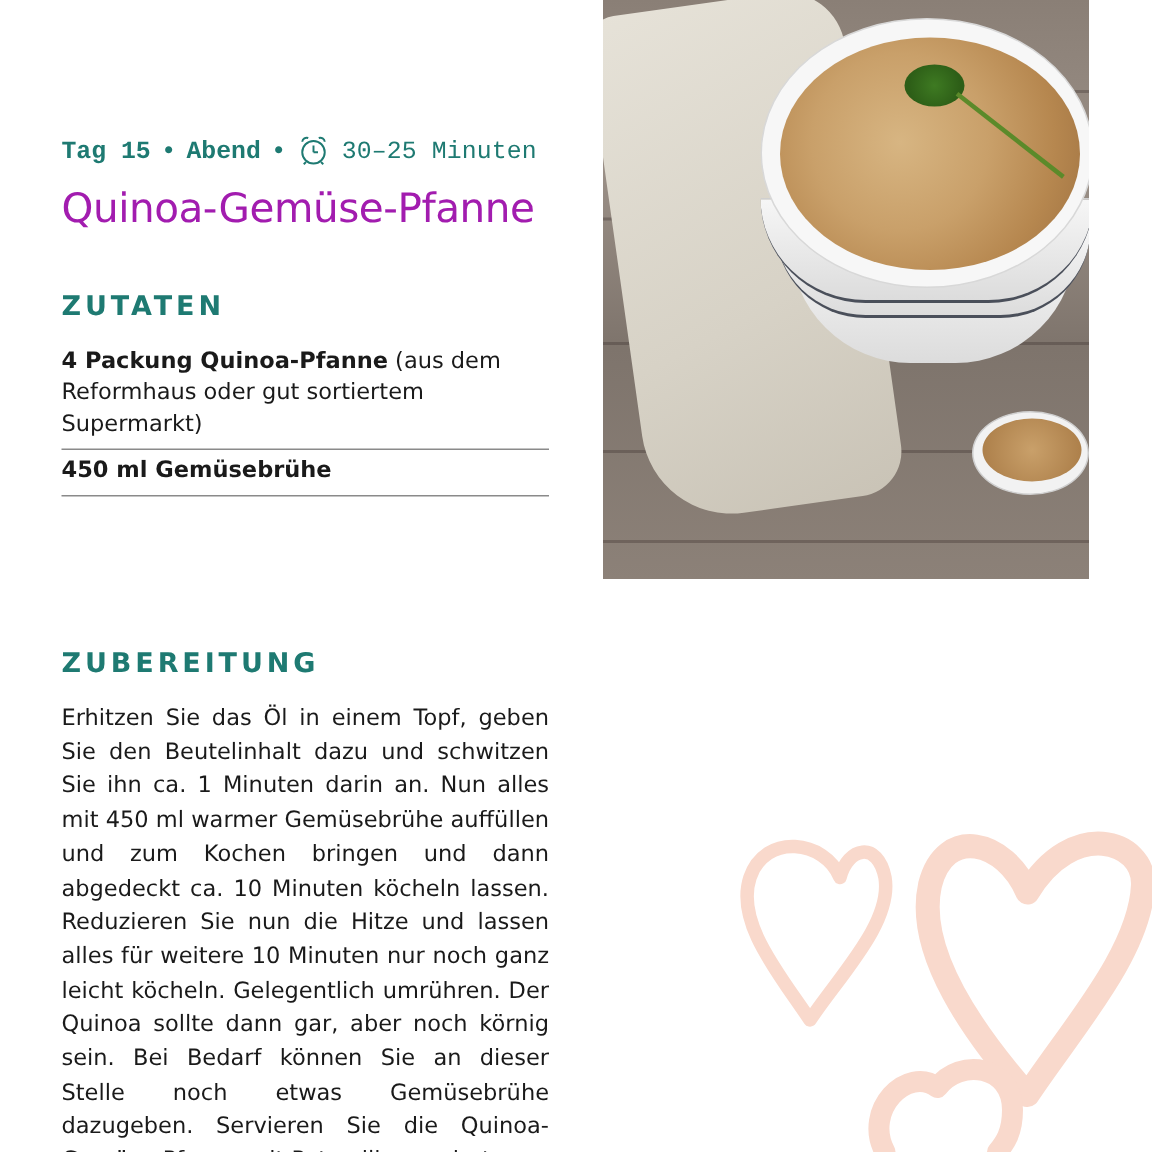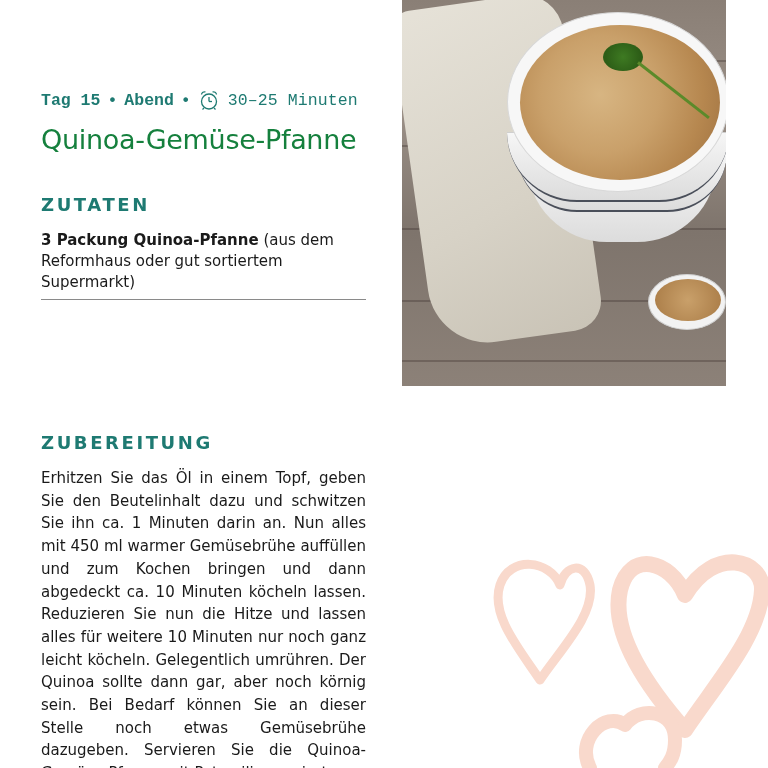--- a/index.html
+++ b/index.html
@@ -12,21 +12,21 @@
       position: absolute; top: 89px; left: 0; white-space: nowrap;
       font-size: 16.5px; color: #1e7a72; display: flex; align-items: center; font-family: Liberation Mono, monospace;
     }
     .meta-line .bold { font-weight: bold; }
     .meta-line .dot { margin: 0 7px; font-weight: bold; }
     .meta-line .clock { width: 22px; height: 22px; margin-right: 8px; display: inline-block; }
     .meta-line .duration { font-weight: normal; letter-spacing: 0.1px; }
 
     .title {
       position: absolute; top: 124px; left: 0; white-space: nowrap;
-      font-size: 27px; font-weight: normal; color: #15803d; letter-spacing: -0.3px;
+      font-size: 27px; font-weight: normal; color: #a21caf; letter-spacing: -0.3px;
     }
 
     .section-heading {
       position: absolute; left: 0; white-space: nowrap;
       font-size: 18px; font-weight: bold; color: #1e7a72; letter-spacing: 2.6px;
     }
     .h-zutaten { top: 194px; }
     .h-zubereitung { top: 432px; }
 
     .ingredients { position: absolute; top: 228px; left: 0; width: 325px; }
@@ -108,21 +108,24 @@
     </span>
     <span class="duration">30–25 Minuten</span>
   </div>
 
   <h1 class="title">Quinoa-Gemüse-Pfanne</h1>
 
   <h2 class="section-heading h-zutaten">ZUTATEN</h2>
 
   <div class="ingredients">
     <div class="ing">
-      <span class="amount">3 Packung Quinoa-Pfanne</span><span> (aus dem Reformhaus oder gut sortiertem Supermarkt)</span>
+      <span class="amount">4 Packung Quinoa-Pfanne</span><span> (aus dem Reformhaus oder gut sortiertem Supermarkt)</span>
+    </div>
+    <div class="ing">
+      <span class="amount">450 ml Gemüsebrühe</span><span></span>
     </div>
   </div>
 
   <h2 class="section-heading h-zubereitung">ZUBEREITUNG</h2>
 
   <p class="method">Erhitzen Sie das Öl in einem Topf, geben Sie den Beutelinhalt dazu und schwitzen Sie ihn ca. 1 Minuten darin an. Nun alles mit 450 ml warmer Gemüsebrühe auffüllen und zum Kochen bringen und dann abgedeckt ca. 10 Minuten köcheln lassen. Reduzieren Sie nun die Hitze und lassen alles für weitere 10 Mi­nuten nur noch ganz leicht köcheln. Gele­gentlich umrühren. Der Quinoa sollte dann gar, aber noch körnig sein. Bei Bedarf kön­nen Sie an dieser Stelle noch etwas Gemüse­brühe dazugeben. Servieren Sie die Qui­noa-Gemüse-Pfanne mit Petersilie garniert.</p>
 </div>
 
 <div class="photo" title="Schale mit Quinoa-Gemüse-Pfanne auf Holztisch mit Serviette, Petersilie und Löffel">
   <div class="plank" style="top:60px"></div>

